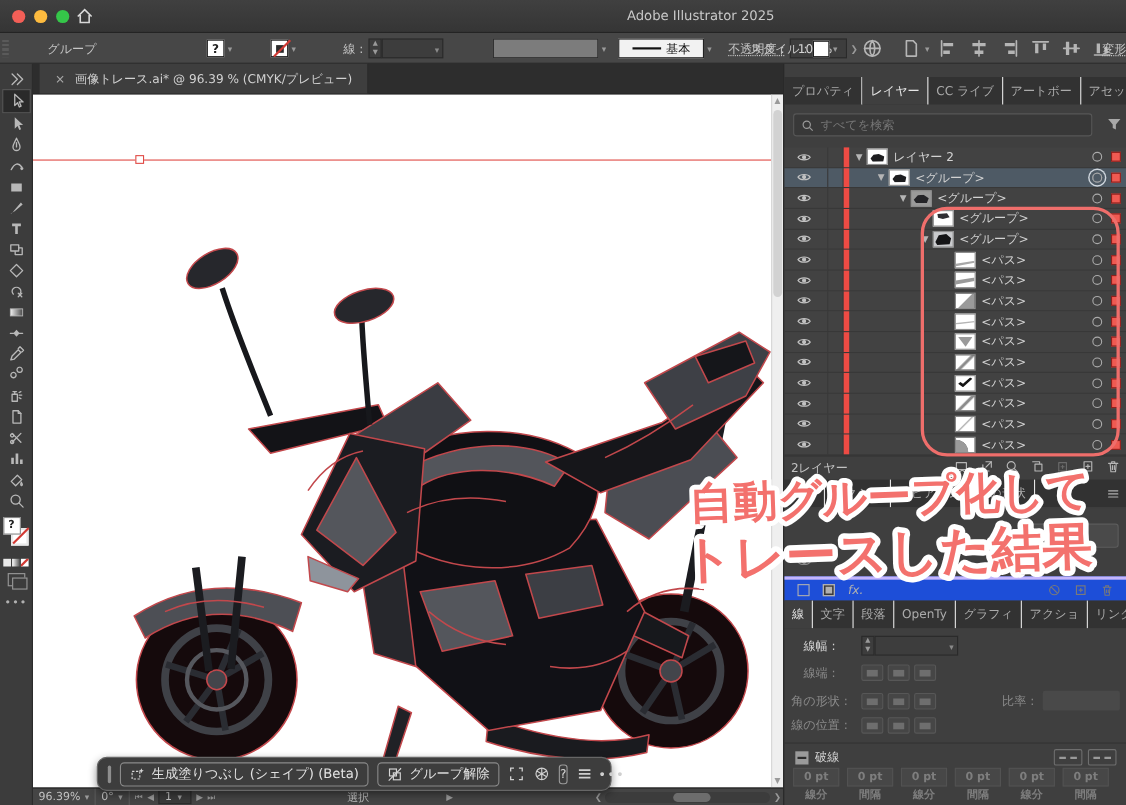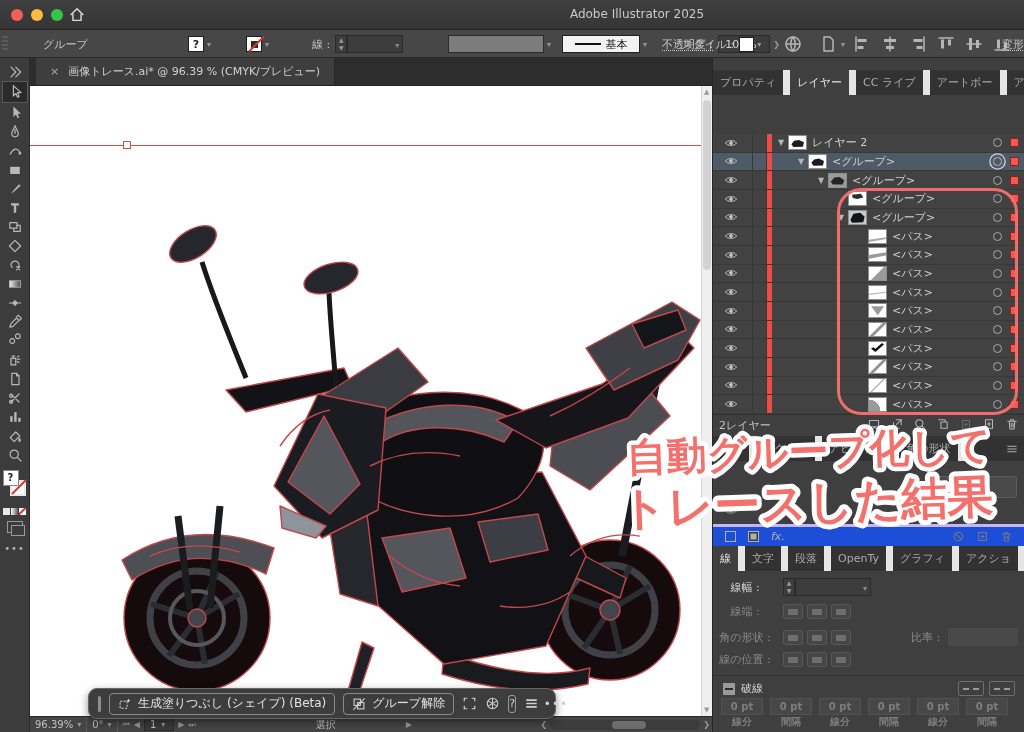--- a/index.html
+++ b/index.html
@@ -82,21 +82,21 @@
   .sbsep { width:1px; height:16px; background:#5a5a5a; }
   .sbtiny { color:#9a9a9a; font-size:8px; }
   .pagefield { background:#3a3a3a; border:1px solid #2c2c2c; height:13px; padding:0 8px 0 5px; display:flex; align-items:center; gap:5px;}
   .hthumb { width:34px; height:8px; border-radius:4px; background:#6d6d6d; }
   .htrack { flex:0 0 150px; height:10px; display:flex; align-items:center; background:#3c3c3c; border-radius:5px; padding-left:62px; }
 
   
   .rightpanel { position:absolute; left:712px; top:58px; width:312px; height:674px; background:#3f3f3f;
     border-left:1px solid #262626; color:#c8c8c8; font-size:11px; overflow:hidden; }
   .ptabs { position:absolute; left:0; width:312px; height:25px; background:#323232; display:flex; align-items:stretch; }
-  .ptab { padding:0 7px; display:flex; align-items:center; color:#ababab; border-right:7px solid #e5e5e5; white-space:nowrap; }
+  .ptab { padding:0 7px; display:flex; align-items:center; color:#ababab; border-right:1px solid #e5e5e5; white-space:nowrap; }
   .ptab.active { background:#3f3f3f; color:#e6e6e6; }
   .ptabs .ham { margin-left:auto; display:flex; align-items:center; padding-right:6px; color:#b0b0b0; }
   .ptabs .ham svg{ width:14px; height:14px; }
   .tabs-top { top:12px; } .tabs-mid { top:378px; } .tabs-bot { top:488px; }
 
   .searchrow { position:absolute; left:0; top:42px; width:312px; height:28px; }
   .searchfield { position:absolute; left:8px; top:3px; width:272px; height:21px; background:#383838;
     border:1px solid #575757; border-radius:3px; display:flex; align-items:center; gap:6px; padding:0 6px; }
   .searchfield svg { width:12px; height:12px; color:#9a9a9a; flex:0 0 auto; }
   .searchfield input { background:transparent; border:none; outline:none; color:#bdbdbd; font-size:11px; width:100%;
@@ -552,20 +552,34 @@
   <div class="rightpanel">
 
     <div class="ptabs tabs-top" id="tabs-top">
         <div class="ptab">プロパティ</div>
         <div class="ptab active">レイヤー</div>
         <div class="ptab">CC ライブ</div>
         <div class="ptab">アートボー</div>
         <div class="ptab">アセットの</div>
       </div>
 
+    <div class="searchrow">
+      <div class="searchfield">
+        <svg viewBox="0 0 20 20" fill="none" stroke="currentColor" stroke-width="1.8">
+            <circle cx="9" cy="9" r="5.5"></circle>
+            <path d="M13 13 L18 18"></path>
+          </svg>
+        <input type="text" placeholder="すべてを検索" style="">
+      </div>
+      <span class="funnel">
+        <svg viewBox="0 0 20 20" fill="currentColor">
+            <path d="M3 4 h14 l-5.2 6.2 V16 l-3.6 -1.8 V10.2 Z"></path>
+          </svg>
+      </span>
+    </div>
 
     <div class="layerrows" id="layerrows">
         <div class="lrow">
           <span class="lcell-eye">
             <svg viewBox="0 0 20 14" fill="none" stroke="currentColor" stroke-width="1.4">
               <path d="M2 7 C5 2.5 15 2.5 18 7 C15 11.5 5 11.5 2 7 Z"></path>
               <circle cx="10" cy="7" r="2" fill="currentColor"></circle>
             </svg>
           </span>
           <span class="lcell-lock"></span>

